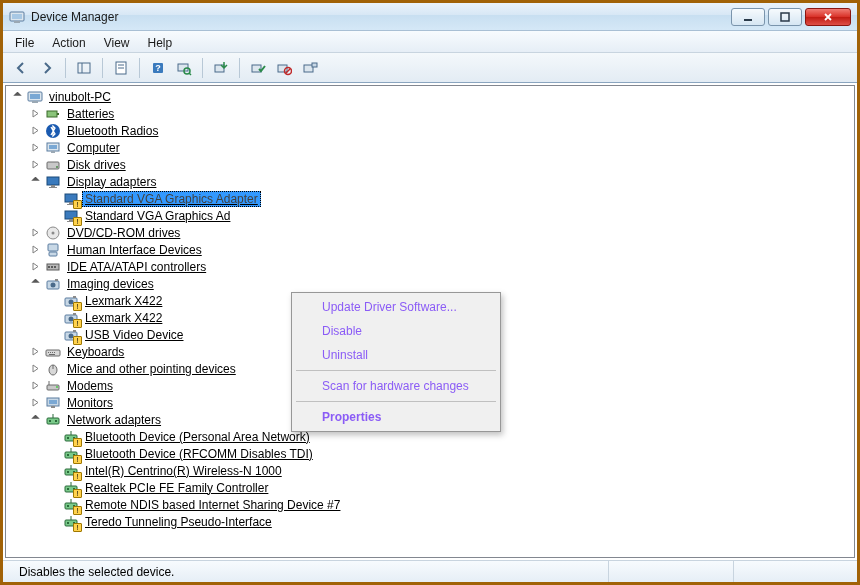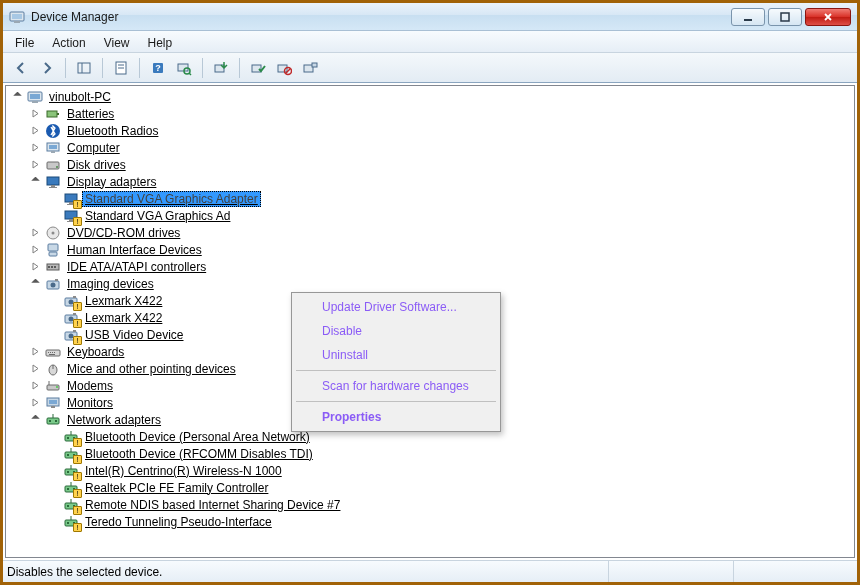--- a/index.html
+++ b/index.html
@@ -140,21 +140,21 @@
   font-size: 12px;
   color: #8b5cf6;
 }
 .ctxmenu .msep { height: 1px; background: #c0c0c0; margin: 3px 2px; }
 .ctxmenu .mitem.bold { font-weight: bold; }
 .statusbar {
   height: 22px;
   background: linear-gradient(to bottom, #f7fbfe, #e6eef6);
   border-top: 1px solid #c8d4df;
   display: flex; align-items: center;
-  padding: 0 4px;
+  padding: 0 16px;
   font-size: 12px;
   position: relative;
 }
 .statusbar .cell-sep {
   width: 1px; height: 100%;
   background: #c8d4df;
   position: absolute;
 }
 
 .tree-container::-webkit-scrollbar { width: 17px; }

